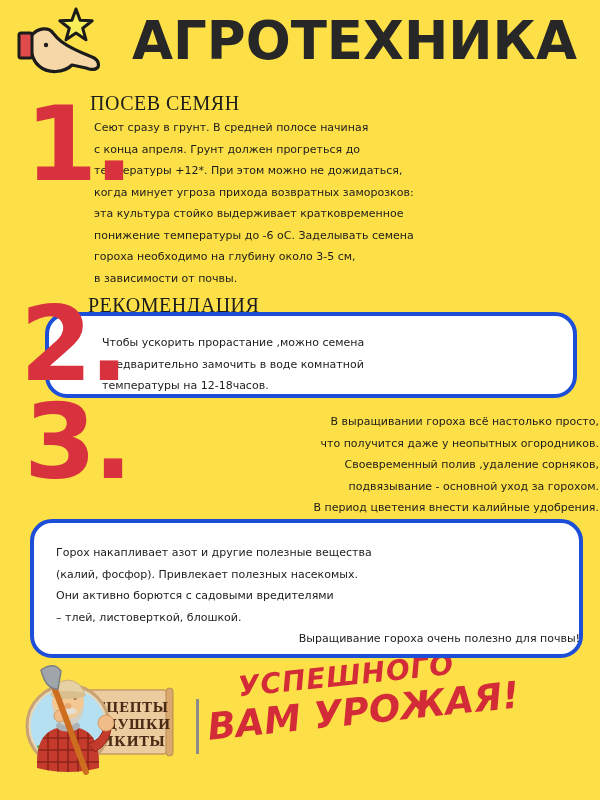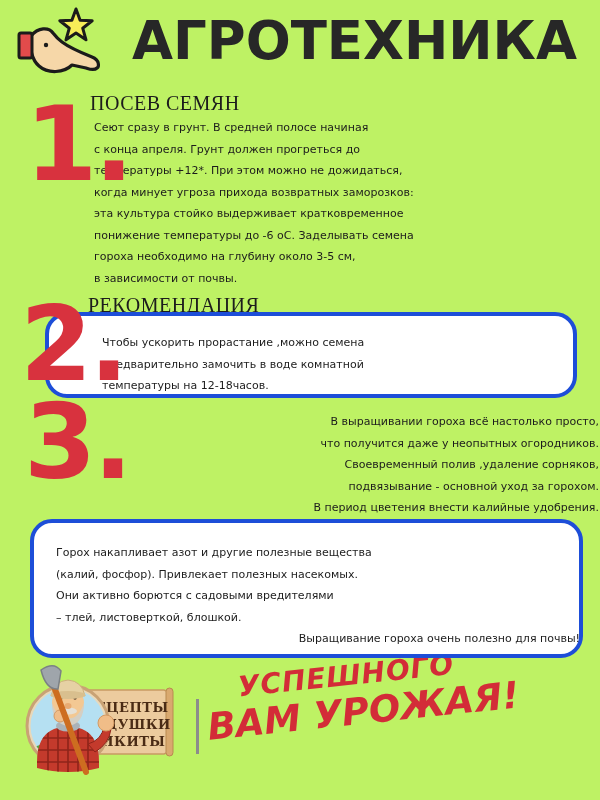--- a/index.html
+++ b/index.html
@@ -1,17 +1,17 @@
 <!DOCTYPE html>
 <html><head>
 <meta charset="utf-8">
 <style>
   html,body { margin:0; padding:0; background:#ffffff; }
   .page {
-    position:relative; width:600px; height:800px; background:#bef264;
+    position:relative; width:600px; height:800px; background:#fde047;
     overflow:hidden; font-family:"DejaVu Sans", sans-serif; color:#1e1e1e;
   }
   
   .hand-star { position:absolute; left:12px; top:4px; width:100px; height:86px; }
   .title {
     position:absolute; left:132px; top:10px; margin:0; width:456px;
     font-size:53px; line-height:62px; font-weight:700; color:#272727;
     letter-spacing:0px; white-space:nowrap;
   }
   

